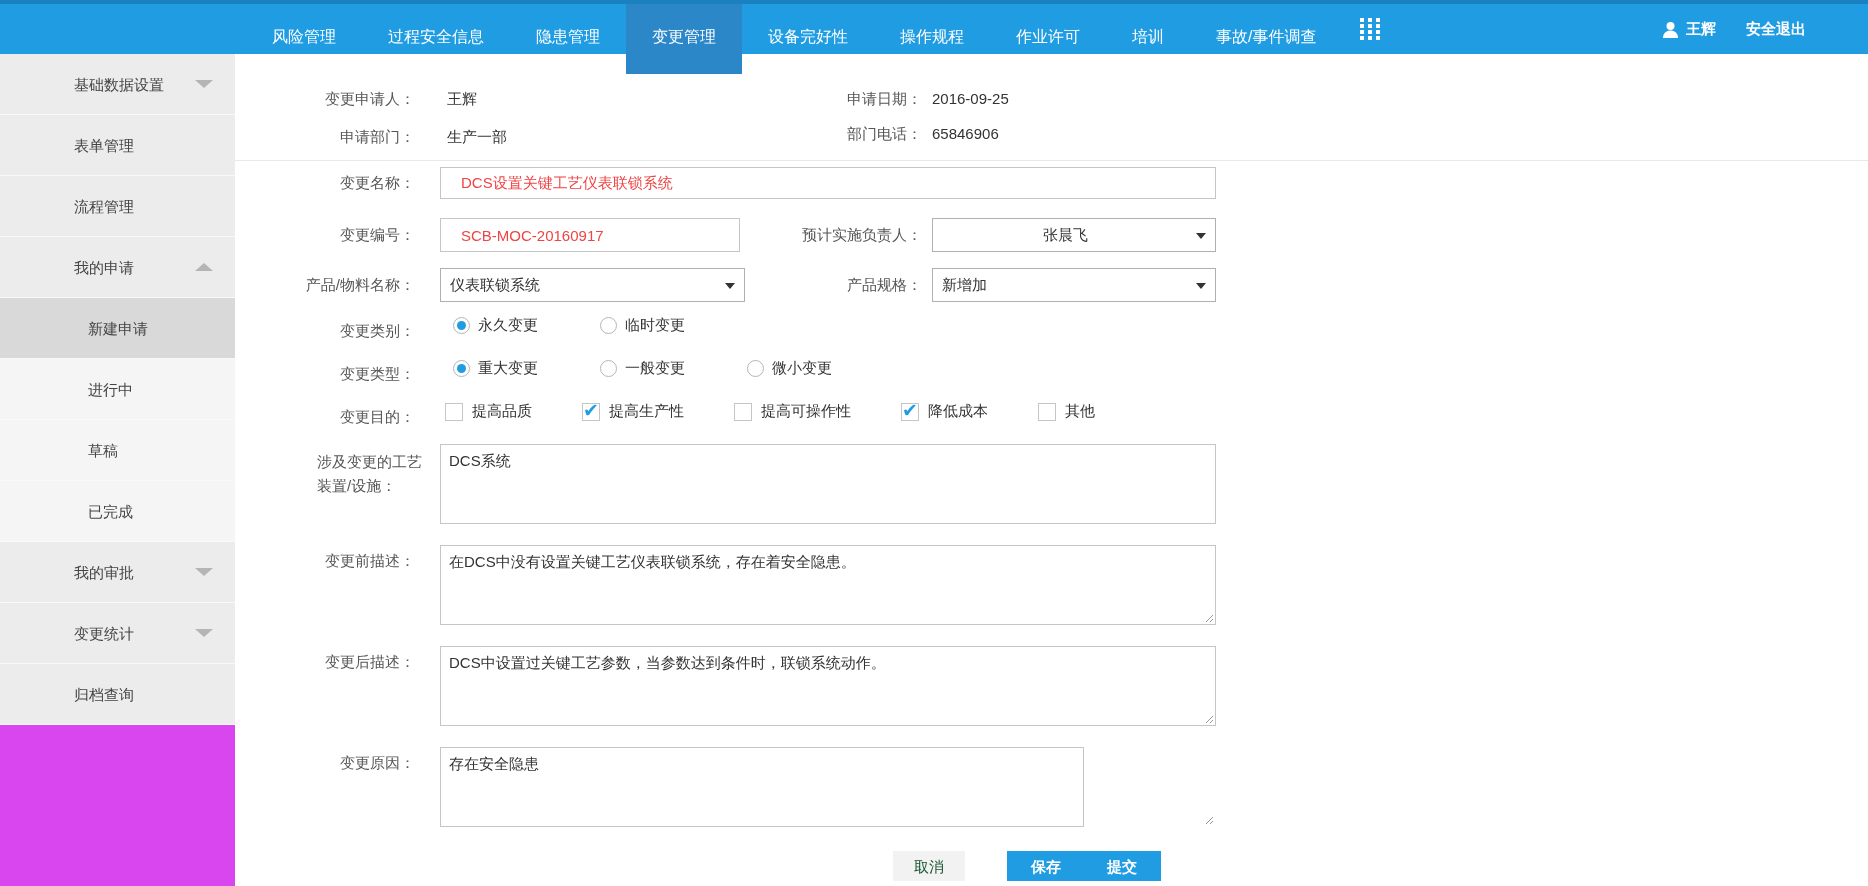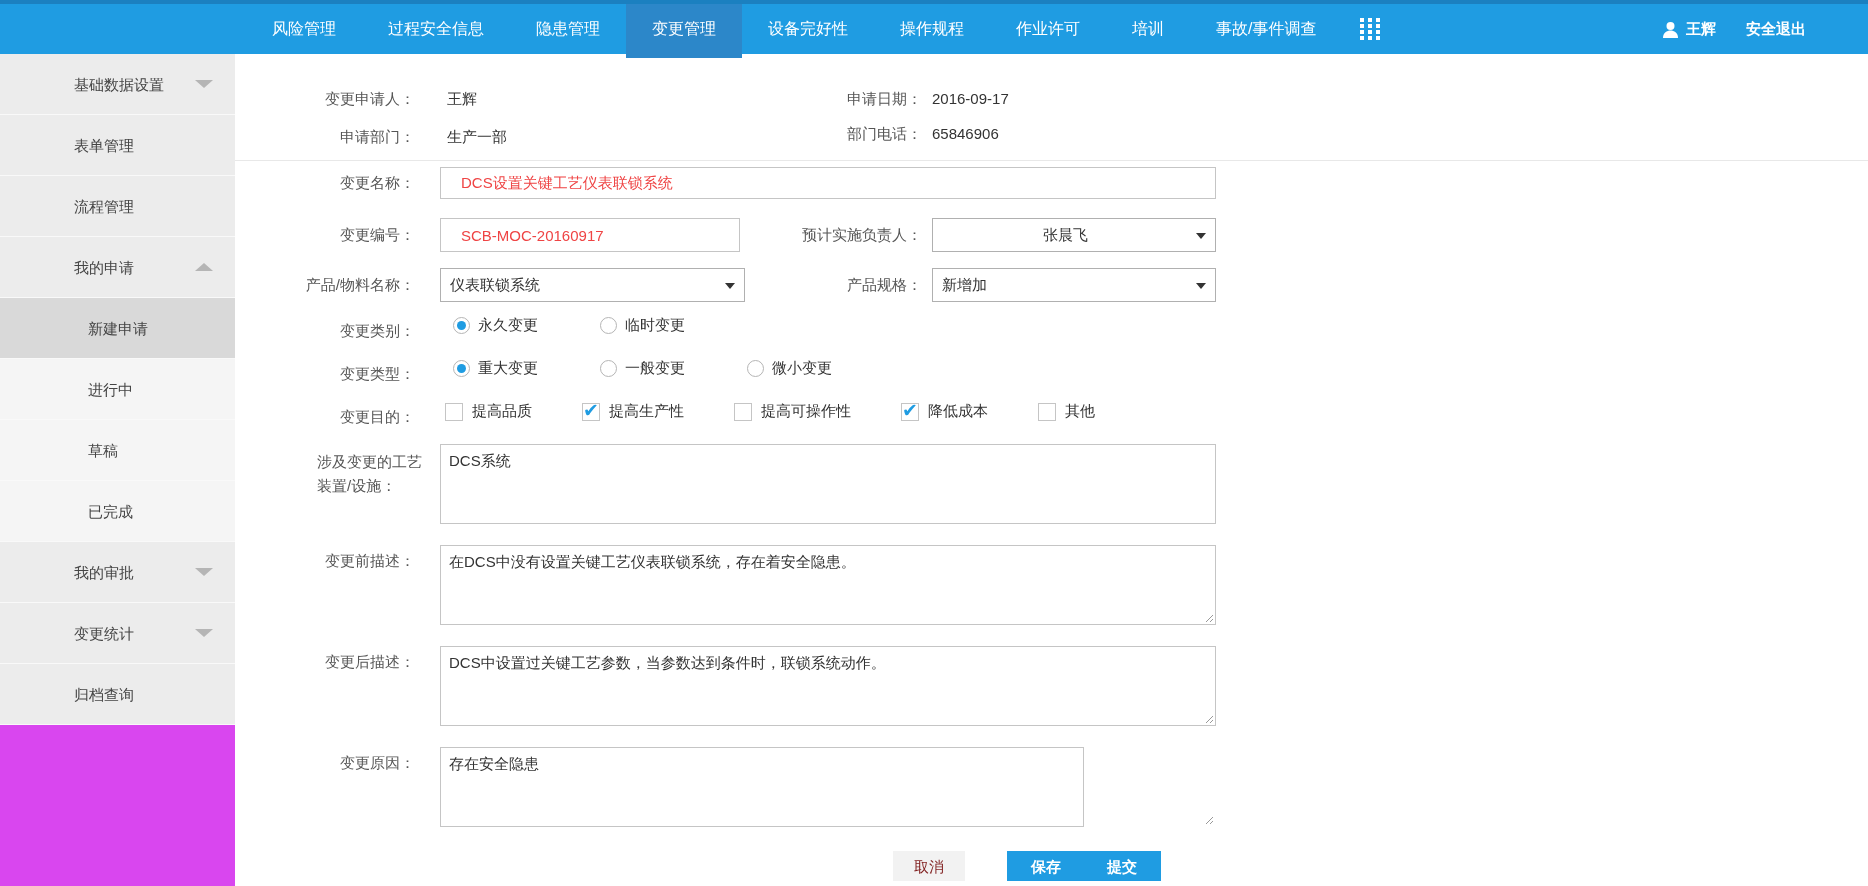--- a/index.html
+++ b/index.html
@@ -6,21 +6,21 @@
   body{
     width:1868px;height:886px;overflow:hidden;position:relative;
     font-family:"Liberation Sans","DejaVu Sans",sans-serif;
     background:#ffffff;color:#333;
   }
   
   .topbar{position:absolute;left:0;top:0;width:1868px;height:54px;background:#1f9ce2;z-index:20;}
   .topstripe{position:absolute;left:0;top:0;width:100%;height:4px;background:#1b80c0;}
   .brand{position:absolute;left:30px;top:4px;height:50px;line-height:50px;color:#fff;font-size:21px;font-weight:bold;letter-spacing:1px;white-space:nowrap;}
   .nav{position:absolute;left:246px;top:4px;height:50px;display:flex;align-items:stretch;}
-  .nav-item{color:#fff;font-size:16px;line-height:50px;padding:0 26px;white-space:nowrap;cursor:pointer;}
+  .nav-item{color:#fff;font-size:16px;line-height:50px;padding:8px 26px;white-space:nowrap;cursor:pointer;}
   .nav-item.active{background:#2c87c9;height:54px;line-height:50px;}
   .nav-item.apps{display:flex;align-items:center;padding:0 18px;}
   .top-right{position:absolute;right:62px;top:4px;height:50px;display:flex;align-items:center;gap:30px;}
   .user{display:flex;align-items:center;gap:7px;color:#fff;font-size:15px;font-weight:bold;cursor:pointer;white-space:nowrap;}
   .logout{color:#fff;font-size:15px;font-weight:bold;cursor:pointer;white-space:nowrap;}
   
   .sidebar{position:absolute;left:0;top:54px;width:235px;height:832px;background:#d946ef;}
   .side-item{position:relative;height:61px;line-height:61px;font-size:15px;color:#444;cursor:pointer;border-bottom:1px solid #f9f9f9;box-sizing:border-box;}
   .side-item.parent{background:#ececec;padding-left:74px;}
   .side-item.child{background:#f5f5f5;padding-left:88px;}
@@ -41,21 +41,21 @@
   .radio{width:17px;height:17px;border:1px solid #b5b5b5;border-radius:50%;background:#fff;margin-right:8px;position:relative;cursor:pointer;box-sizing:border-box;flex:none;}
   .radio .dot{display:none;position:absolute;left:3px;top:3px;width:9px;height:9px;border-radius:50%;background:#1f9ce2;}
   .radio.on .dot{display:block;}
   .cb{width:18px;height:18px;border:1px solid #c5c5c5;background:#fff;margin-right:9px;position:relative;cursor:pointer;box-sizing:border-box;flex:none;}
   .cb .tick{display:none;position:absolute;left:0px;top:-4px;color:#1f9ce2;font-size:19px;font-weight:bold;line-height:22px;}
   .cb.on .tick{display:block;}
   .optlabel{font-size:15px;color:#333;white-space:nowrap;}
   .ta{position:absolute;box-sizing:border-box;border:1px solid #c5c5c5;background:#fff;font-size:15px;color:#333;padding:5px 8px;font-family:inherit;resize:none;outline:none;line-height:1.5;}
   .grip{position:absolute;pointer-events:none;}
   .btn{position:absolute;height:30px;line-height:30px;text-align:center;font-size:15px;cursor:pointer;border:none;font-family:inherit;}
-  .btn.gray{background:#f2f2f2;color:#7f1d1d;}
+  .btn.gray{background:#f2f2f2;color:#14532d;}
   .btn.blue{background:#1f9ce2;color:#fff;font-weight:bold;}
   svg{display:block;}
 </style>
 </head>
 <body>
 
 <div class="topbar">
   <div class="topstripe"></div>
   <div class="nav">
     <div class="nav-item">风险管理</div>
@@ -138,21 +138,21 @@
   <div class="side-item parent">
     <span>归档查询</span>
   </div>
 </div>
 
 <div class="main">
 
   <span class="lbl" style="top:36px;">变更申请人：</span>
   <span class="val" style="left:212px;top:36px;">王辉</span>
   <span class="lbl2" style="top:36px;">申请日期：</span>
-  <span class="val" style="left:697px;top:36px;">2016-09-17</span>
+  <span class="val" style="left:697px;top:36px;">2016-09-25</span>
 
   <span class="lbl" style="top:74px;">申请部门：</span>
   <span class="val" style="left:212px;top:74px;">生产一部</span>
   <span class="lbl2" style="top:71px;">部门电话：</span>
   <span class="val" style="left:697px;top:71px;">65846906</span>
 
   <div class="sep"></div>
 
   <span class="lbl" style="top:120px;">变更名称：</span>
   <input class="ti" style="left: 205px; top: 113px; width: 776px; height: 32px;" value="DCS设置关键工艺仪表联锁系统">

